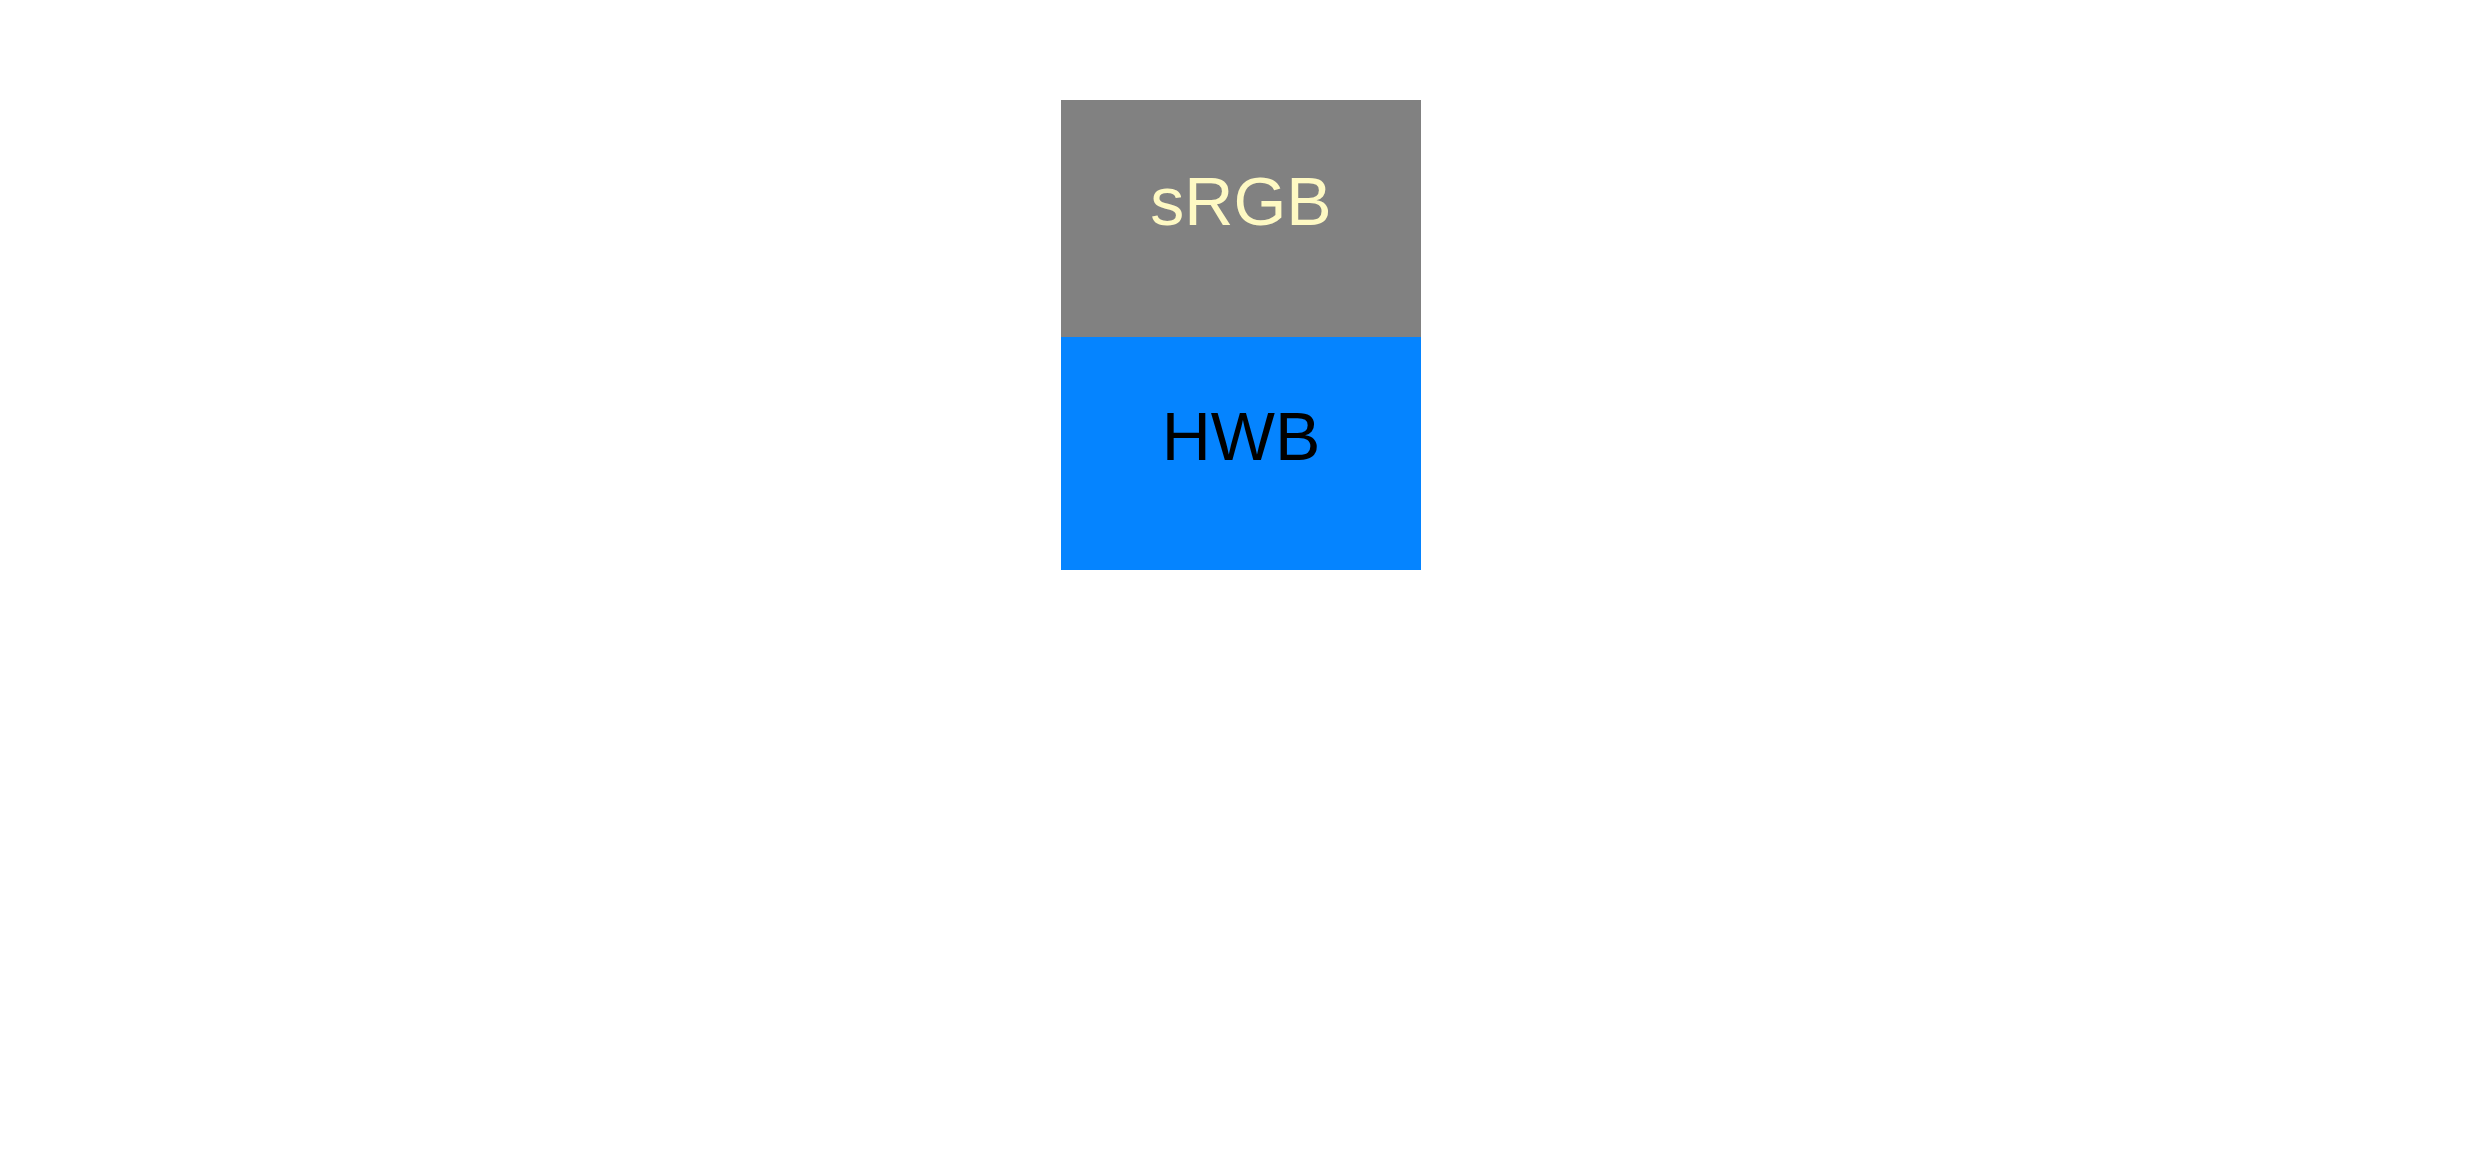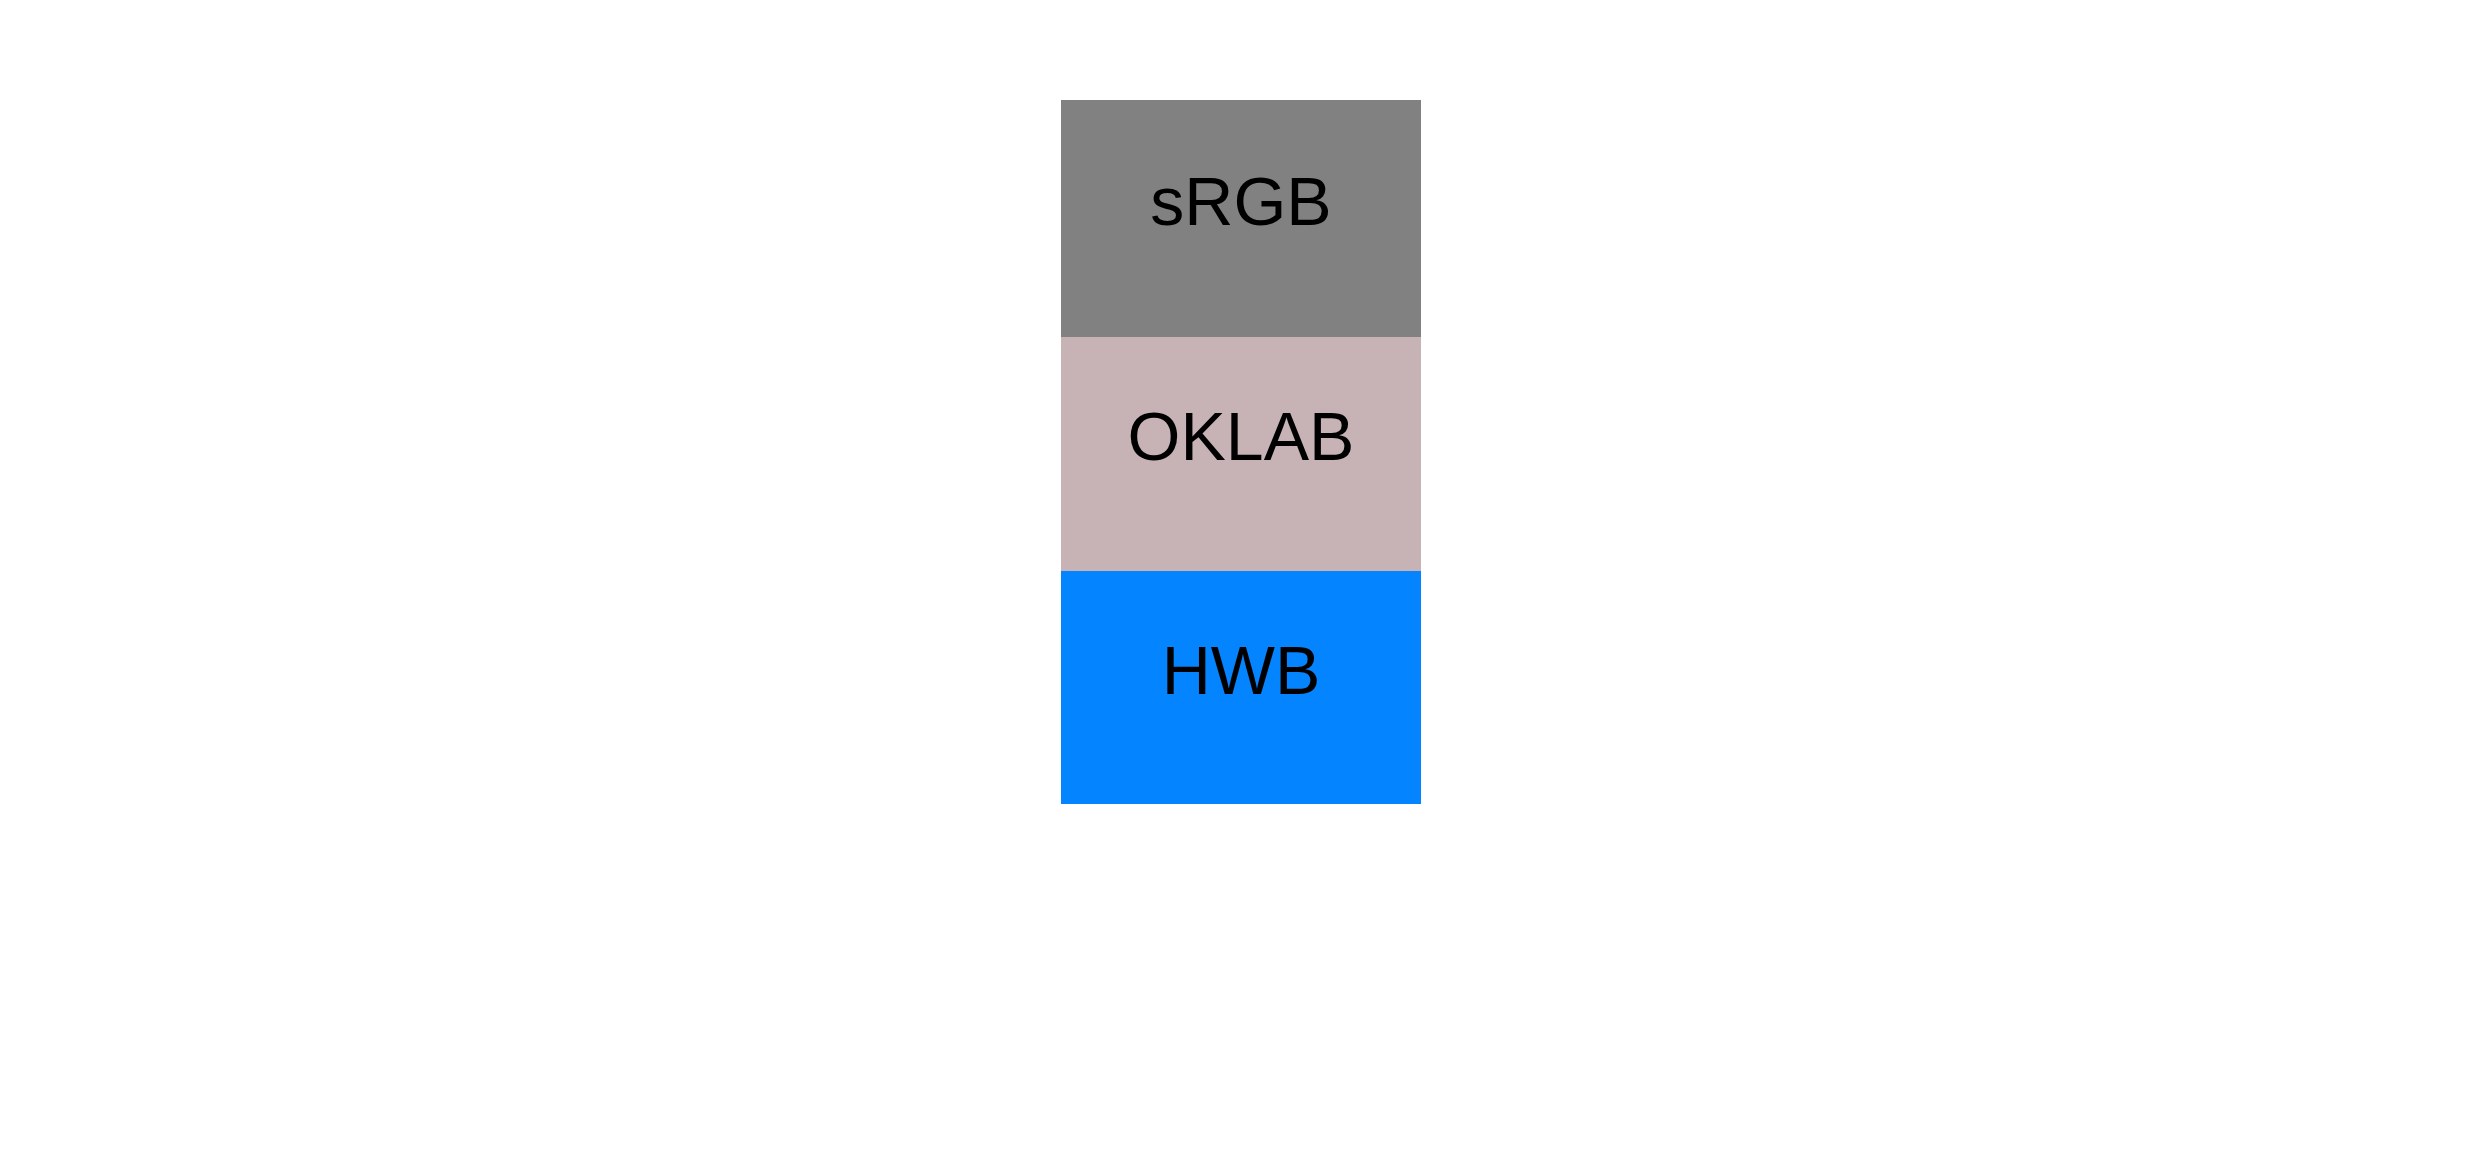--- a/index.html
+++ b/index.html
@@ -63,26 +63,23 @@
   .swatch--hwb   .swatch-label { transform: translateY(-18px); }
 </style>
 </head>
 <body style="background: rgb(255, 255, 255); width: 2482px; height: 1150px;">
 
 <div id="stage">
 
   <div id="swatch-stack" style="left: 1061px; top: 100px; width: 360px; height: 937px;">
 
     <div class="swatch swatch--srgb" style="background-color: rgb(129, 129, 129); flex: 0 0 237px; height: 237px;">
-      <span class="swatch-label" style="color: #000000;">sRGB</span>
+      <span class="swatch-label" style="color: #fef9c3;">sRGB</span>
     </div>
 
-    <div class="swatch swatch--oklab" style="background-color: rgb(199, 178, 181); flex: 0 0 234px; height: 234px;">
-      <span class="swatch-label" style="color: rgb(0, 0, 0);">OKLAB</span>
-    </div>
 
 
     <div class="swatch swatch--hwb" style="background-color: rgb(5, 132, 255); flex: 0 0 233px; height: 233px;">
       <span class="swatch-label" style="color: rgb(0, 0, 0);">HWB</span>
     </div>
 
   </div>
 
 </div>
 

